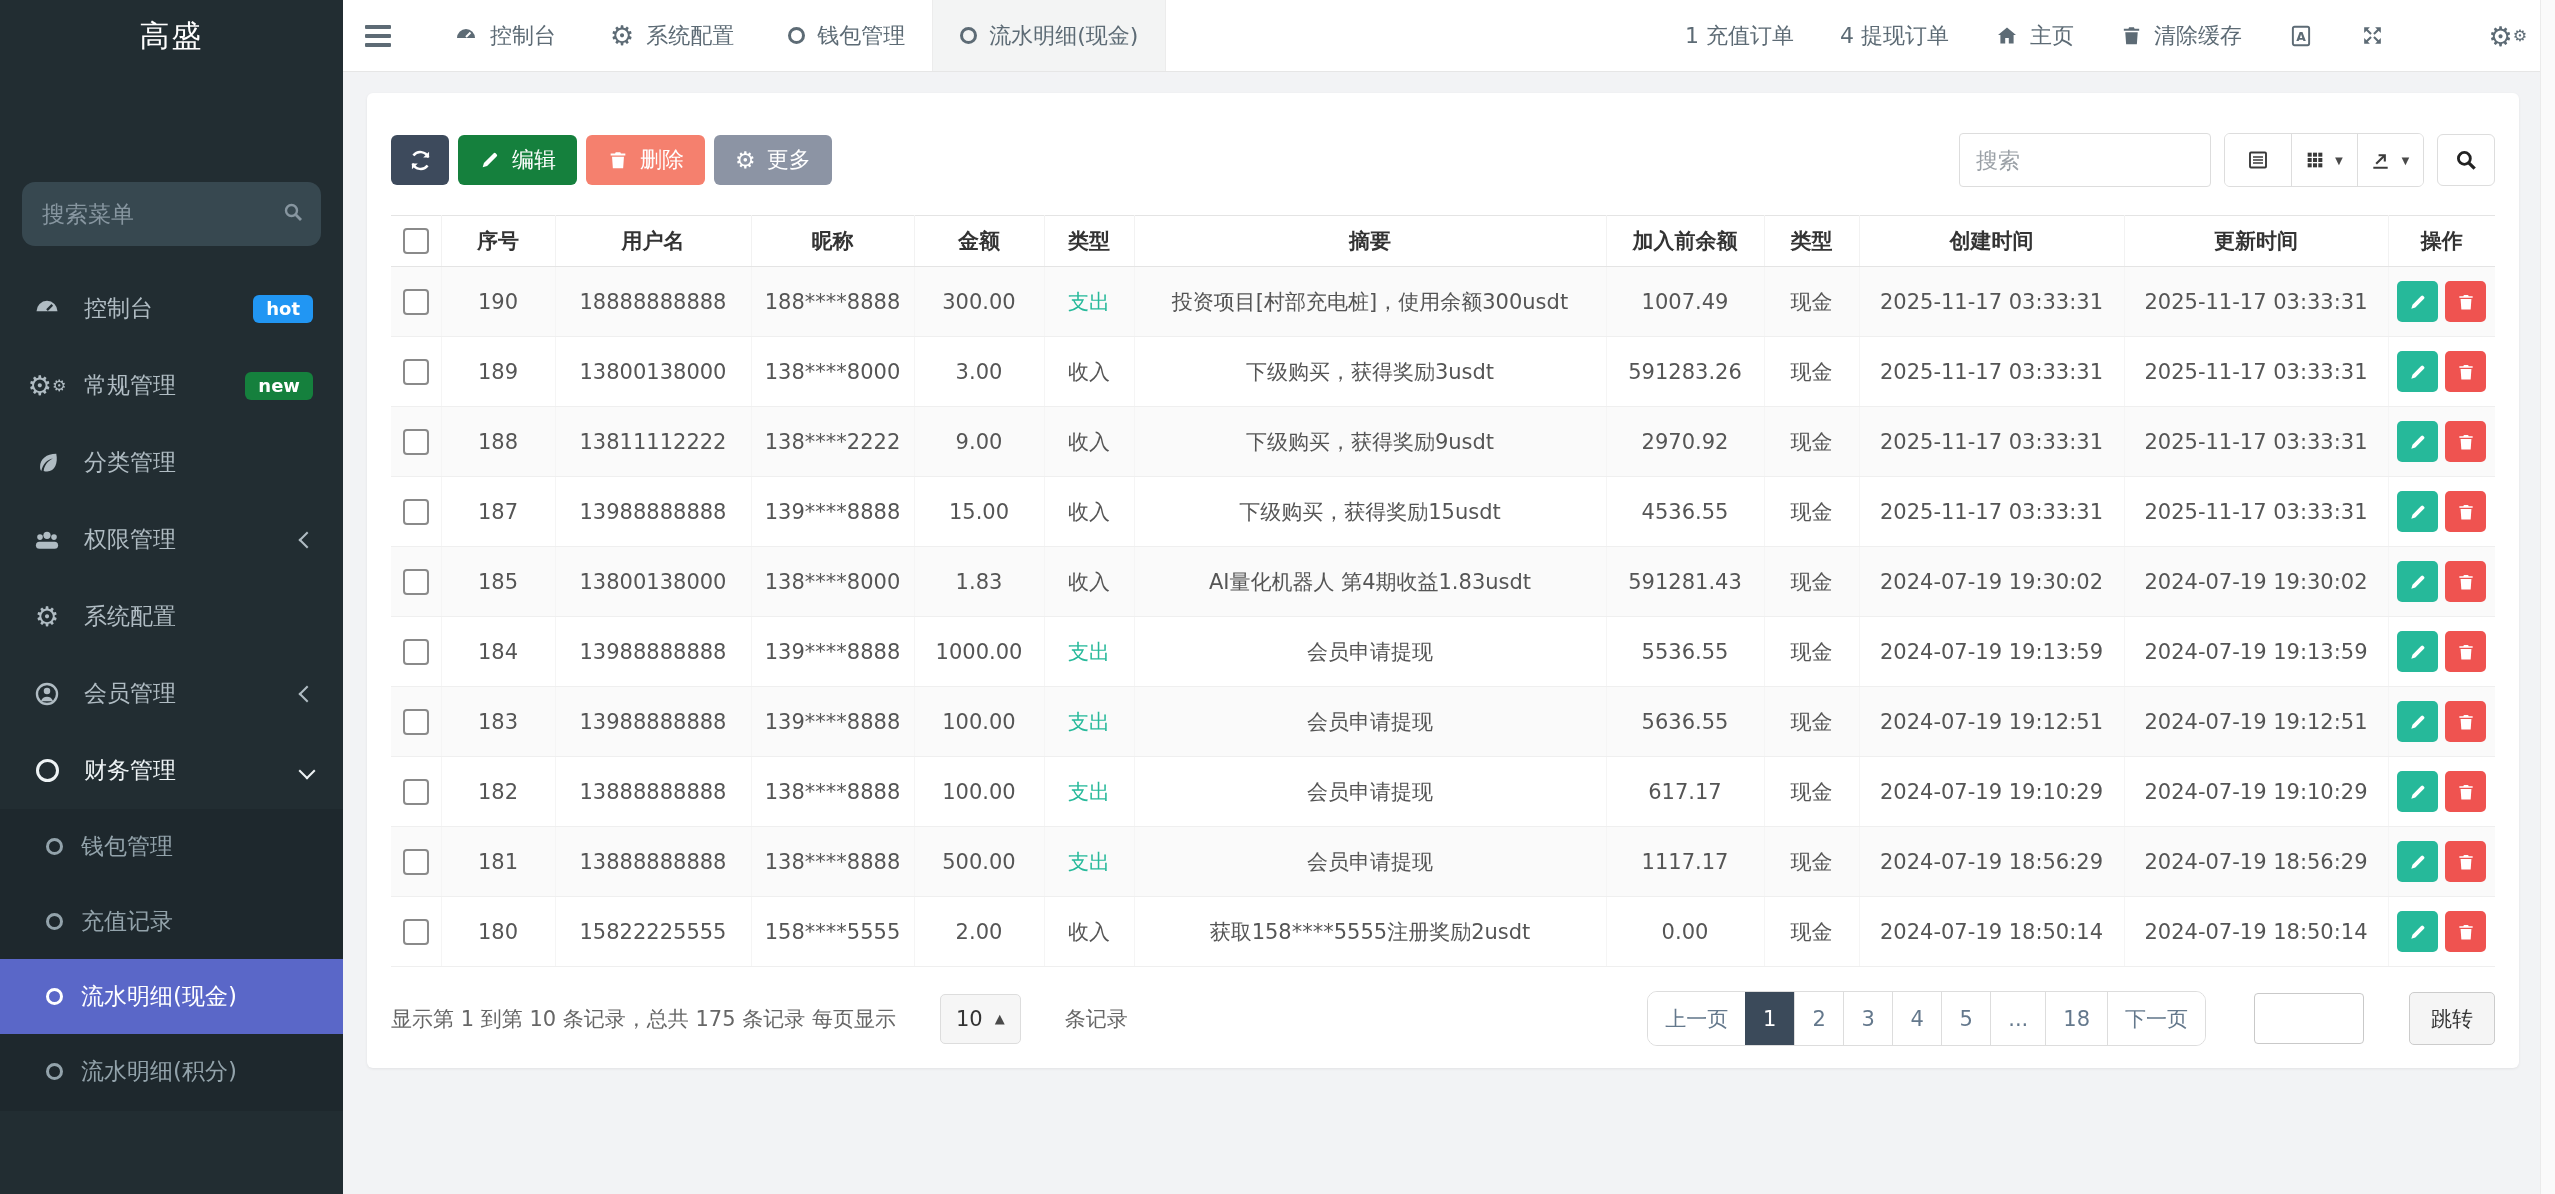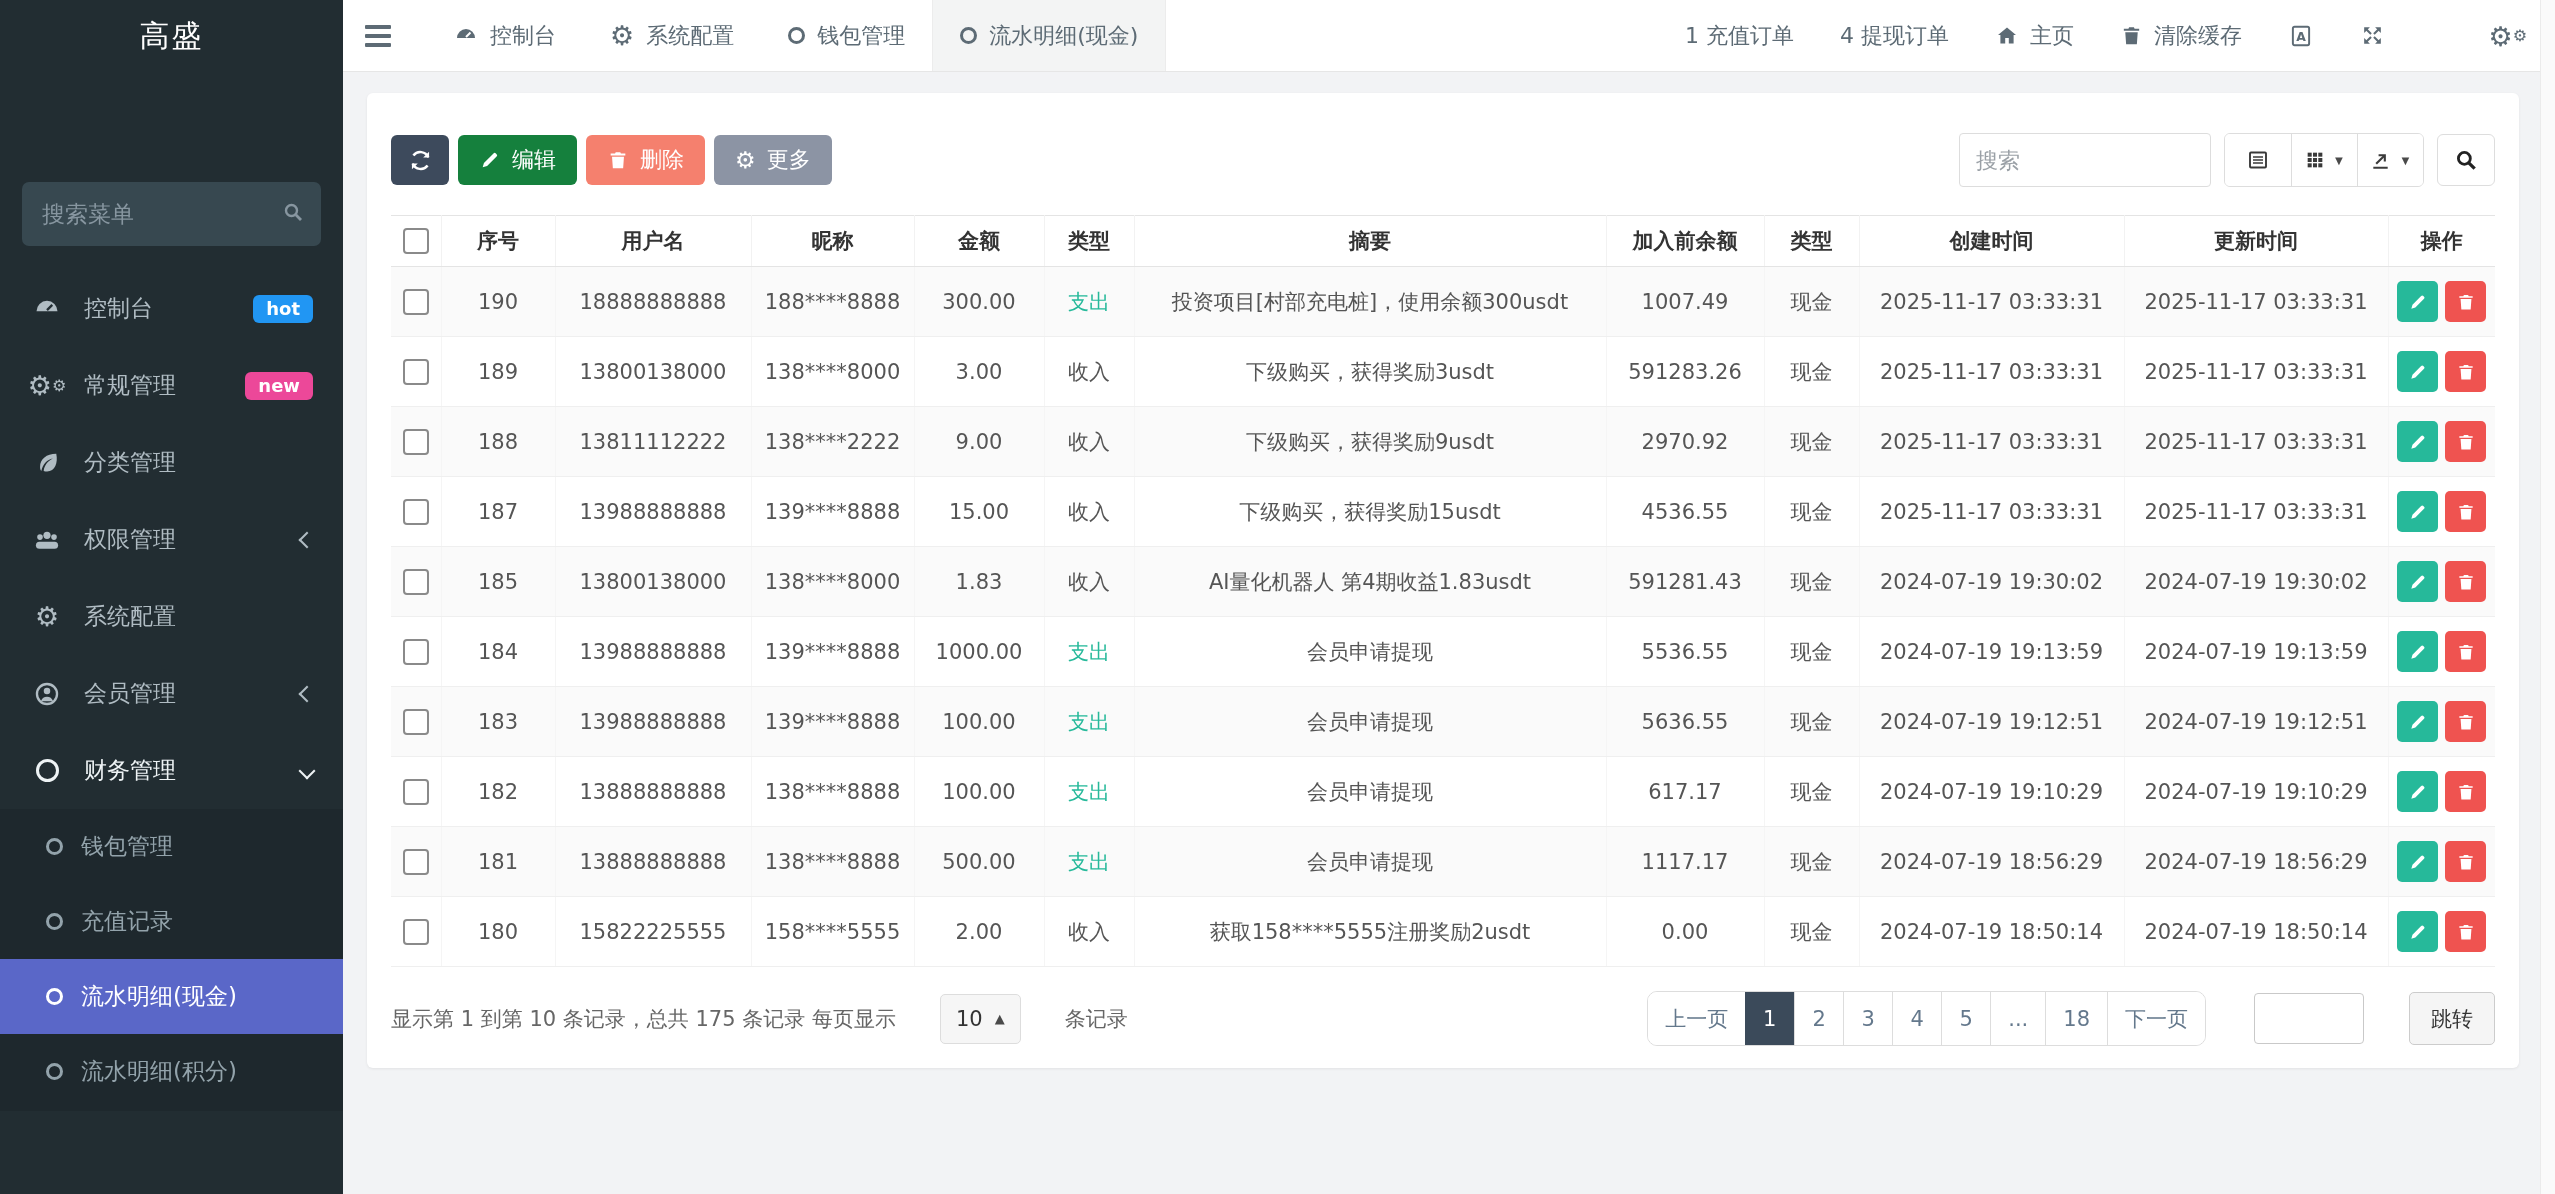--- a/index.html
+++ b/index.html
@@ -6,32 +6,32 @@
   html,body { width:2555px; height:1194px; overflow:hidden;
     font-family:"DejaVu Sans","Liberation Sans",sans-serif; }
   .app { display:flex; width:2555px; height:1194px; background:#f2f3f5; }
 
   
   .sidebar { width:343px; flex:0 0 343px; background:#222d32; height:100%; }
   .logo { height:72px; display:flex; align-items:center; justify-content:center;
           color:#fff; font-size:30px; letter-spacing:2px; }
   .side-search { margin:110px 22px 0; position:relative; }
   .side-search input { width:100%; height:64px; background:#374850; border:none;
-          border-radius:7px; color:#cfd8dc; padding:0 54px 0 20px; font-size:23px; outline:none; }
+          border-radius:13px; color:#cfd8dc; padding:0 54px 0 20px; font-size:23px; outline:none; }
   .side-search input::placeholder { color:#8796a0; }
   .side-search .sicon { position:absolute; right:16px; top:18px; color:#8796a0; }
   .menu { margin-top:24px; }
   .mitem { height:77px; display:flex; align-items:center; padding:0 30px;
            color:#b0bcc3; font-size:23px; gap:20px; cursor:default; }
   .mitem .mico { width:34px; display:flex; justify-content:center; align-items:center; }
   .mitem.open { color:#eef3f5; }
   .badge { margin-left:auto; font-size:18px; font-weight:bold; color:#fff;
            padding:5px 13px; border-radius:6px; line-height:1; }
   .b-hot { background:#2196f3; }
-  .b-new { background:#ec4899; }
+  .b-new { background:#15803d; }
   .chv { width:12px; height:12px; border-right:2.5px solid currentColor;
          border-bottom:2.5px solid currentColor; display:inline-block; margin-left:auto; }
   .chv-left { transform:rotate(135deg); }
   .chv-down { transform:rotate(45deg); }
   .gearglyph { font-size:27px; line-height:1; }
   .gearglyph small { font-size:16px; vertical-align:top; }
   .ring { width:17px; height:17px; border:3px solid currentColor; border-radius:50%;
           display:inline-block; flex:0 0 auto; }
   .ring-big { width:23px; height:23px; border-width:3.5px; }
   .submenu { background:#1e282d; padding-bottom:2px; }

